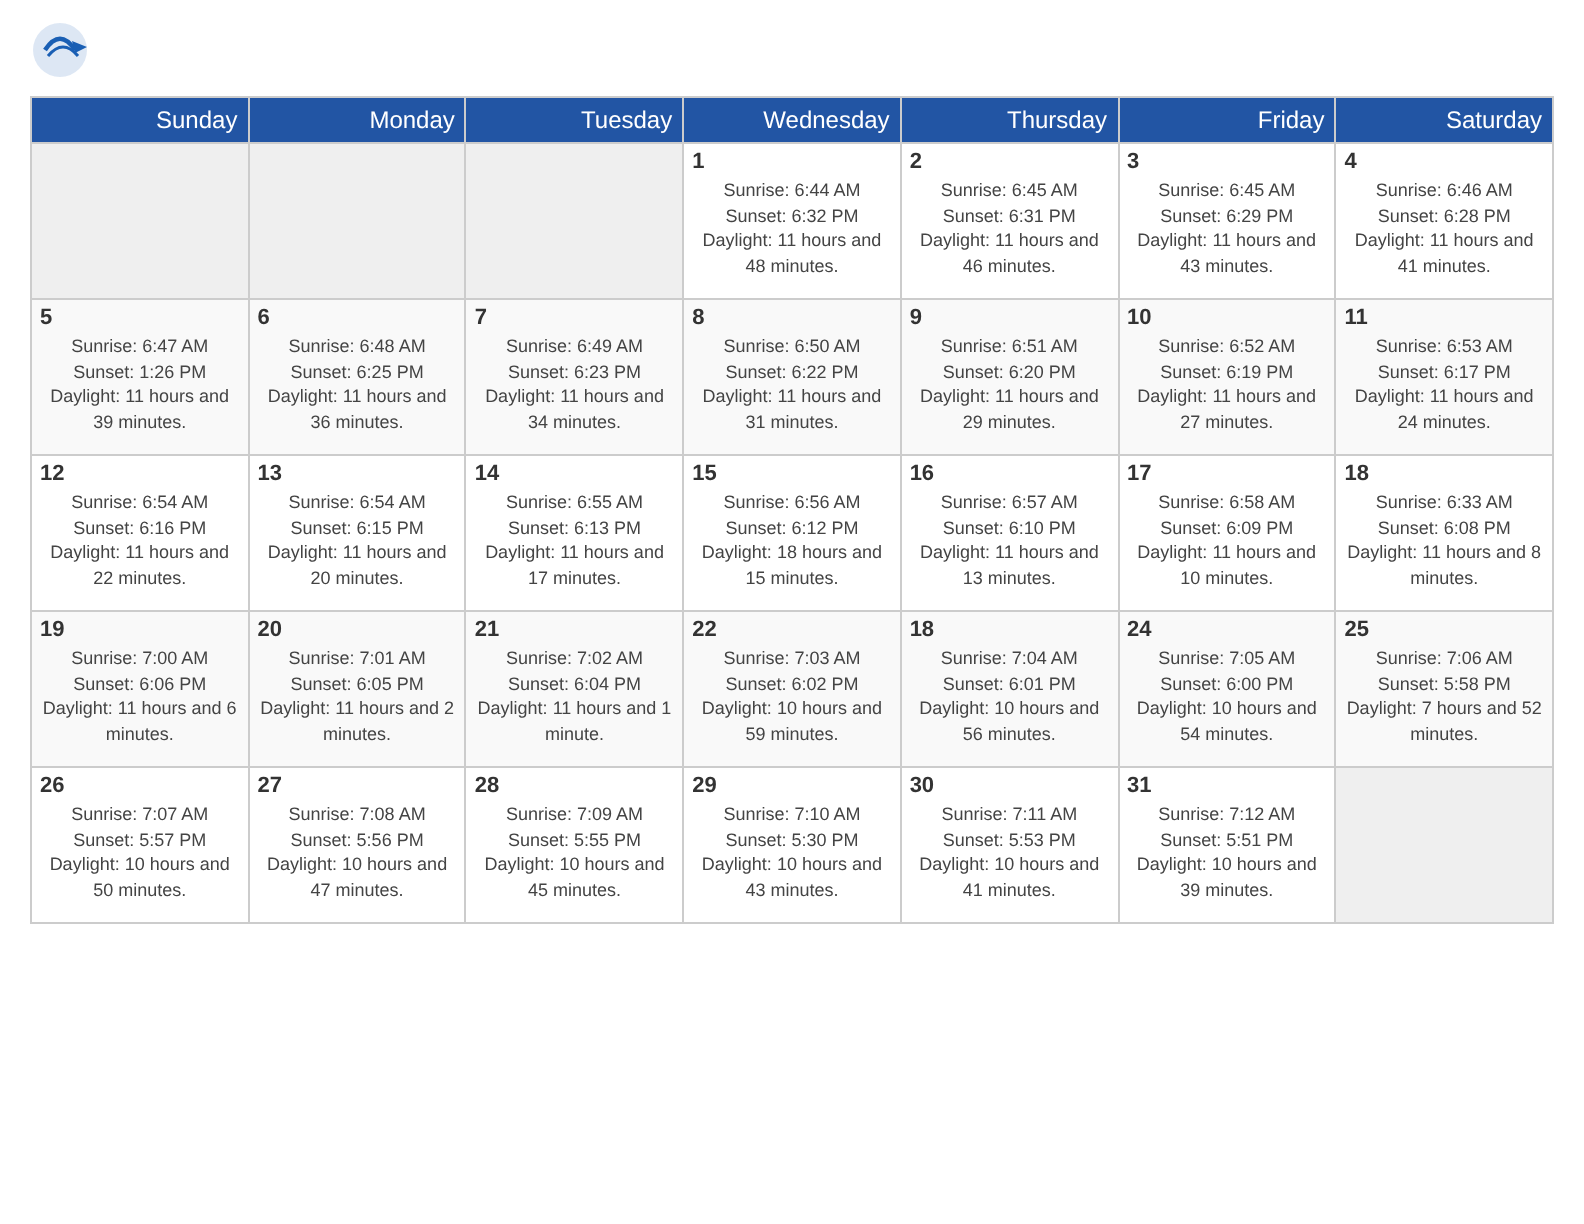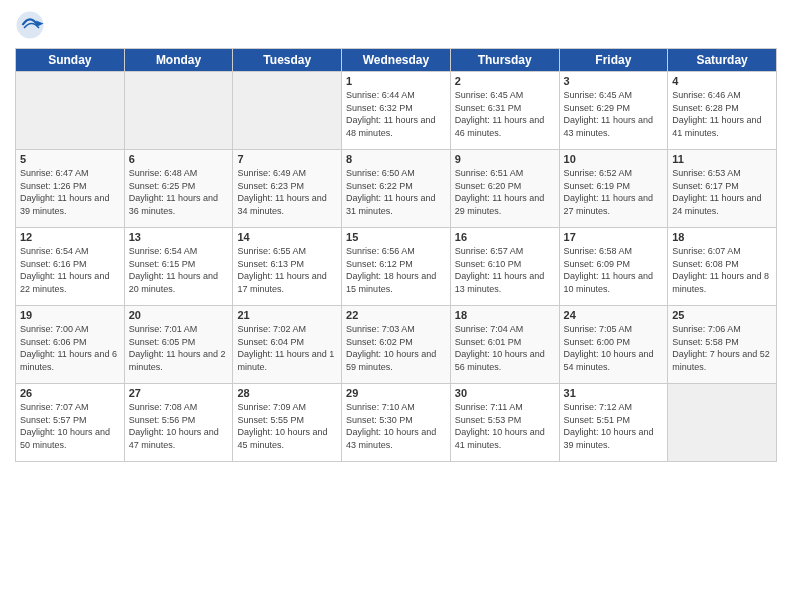--- a/index.html
+++ b/index.html
@@ -8,25 +8,25 @@
     .header { display: flex; justify-content: space-between; align-items: flex-start; margin-bottom: 8px; }
     .logo { display: flex; align-items: center; }
     .logo-text { font-size: 18px; font-weight: bold; }
     .logo-text .general { color: #333; }
     .logo-text .blue { color: #1a5fb4; }
     .logo-icon { width: 30px; height: 30px; margin-right: 2px; }
     .title-block { text-align: right; }
     .month-title { font-size: 32px; color: #333; font-weight: normal; }
     .location { font-size: 14px; color: #555; }
     .calendar { width: 100%; border-collapse: collapse; }
-    .calendar th { background: #2255a4; color: #fff; text-align: center; padding: 4px 5px; font-size: 12px; font-weight: bold; border: 1px solid #ccc; }
+    .calendar th { background: #2255a4; color: #fff; text-align: right; padding: 4px 5px; font-size: 12px; font-weight: normal; border: 1px solid #ccc; }
     .calendar td { border: 1px solid #ccc; vertical-align: top; padding: 3px 4px; font-size: 9.5px; color: #333; width: calc(100% / 7); height: 78px; background: #fff; }
     .calendar td.empty { background: #f5f5f5; }
     .day-num { font-weight: bold; font-size: 11px; margin-bottom: 2px; }
-    .day-info { line-height: 1.4; font-size: 9px; color: #444; }
+    .day-info { line-height: 1.4; font-size: 9px; color: #444; text-align: center; }
     tr:nth-child(odd) td { background: #fff; }
     tr:nth-child(even) td { background: #f9f9f9; }
     .calendar td.empty { background: #efefef; }
   </style>
 </head>
 <body>
 
 <div class="page">
   <div class="header">
     <div class="logo">
@@ -200,21 +200,21 @@
             <div class="day-num">17</div>
         <div class="day-info">
           <span>Sunrise: 6:58 AM</span><br>
           <span>Sunset: 6:09 PM</span><br>
           <span>Daylight: 11 hours and 10 minutes.</span>
         </div>
           </td>
           <td>
             <div class="day-num">18</div>
         <div class="day-info">
-          <span>Sunrise: 6:07 AM</span><br>
+          <span>Sunrise: 6:33 AM</span><br>
           <span>Sunset: 6:08 PM</span><br>
           <span>Daylight: 11 hours and 8 minutes.</span>
         </div>
           </td>
         </tr>
         <tr>
           <td>
             <div class="day-num">19</div>
         <div class="day-info">
           <span>Sunrise: 7:00 AM</span><br>

